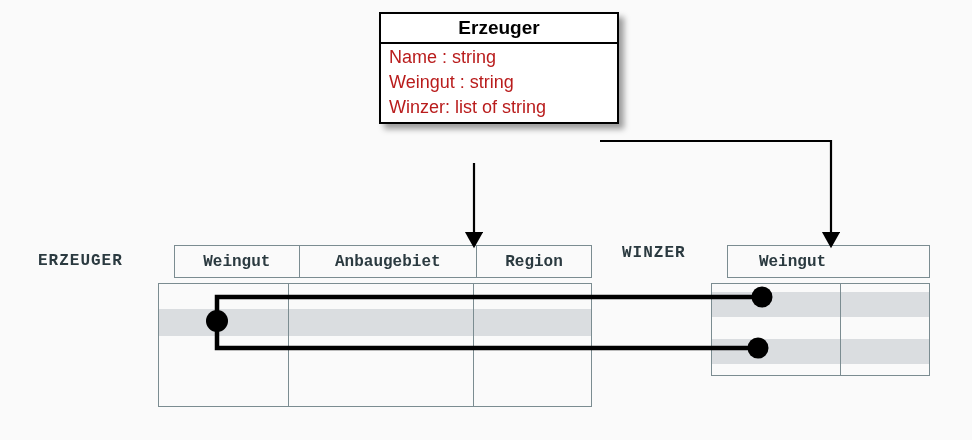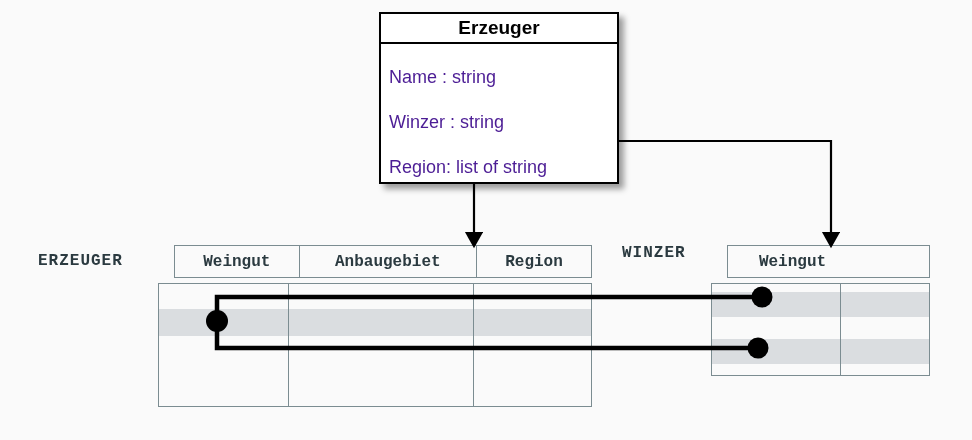--- a/index.html
+++ b/index.html
@@ -28,25 +28,24 @@
     font-size:19px;
     line-height:28px;
     color:#000;
     border-bottom:2px solid #000;
     font-family:"Liberation Sans",sans-serif;
   }
   .uml-attrs{padding:1px 0 2px 0;}
   .uml-attr{
     font-size:18px;
     line-height:25px;
-    color:#4c1d95;
+    color:#b91c1c;
     padding-left:8px;
     white-space:nowrap;
     font-family:"Liberation Sans",sans-serif;
-    margin-top:20px;
   }
 
   
   .tbl-label{
     position:absolute;
     font-family:"Liberation Mono","DejaVu Sans Mono",monospace;
     font-weight:bold;
     font-size:16px;
     color:#2b3a40;
     letter-spacing:1px;
@@ -93,22 +92,22 @@
 </style>
 </head>
 <body>
 
 <div id="stage">
 
   <div class="uml-box">
     <div class="uml-title">Erzeuger</div>
     <div class="uml-attrs">
       <div class="uml-attr">Name : string</div>
-      <div class="uml-attr">Winzer : string</div>
-      <div class="uml-attr">Region: list of string</div>
+      <div class="uml-attr">Weingut : string</div>
+      <div class="uml-attr">Winzer: list of string</div>
     </div>
   </div>
 
   <svg class="links">
     <defs>
       <marker id="arrowhead" markerWidth="9" markerHeight="9" refX="1.5" refY="4.2" orient="auto" markerUnits="strokeWidth">
         <path d="M0,0 L0,8.4 L7.5,4.2 z" fill="#000000"></path>
       </marker>
     </defs>
 

